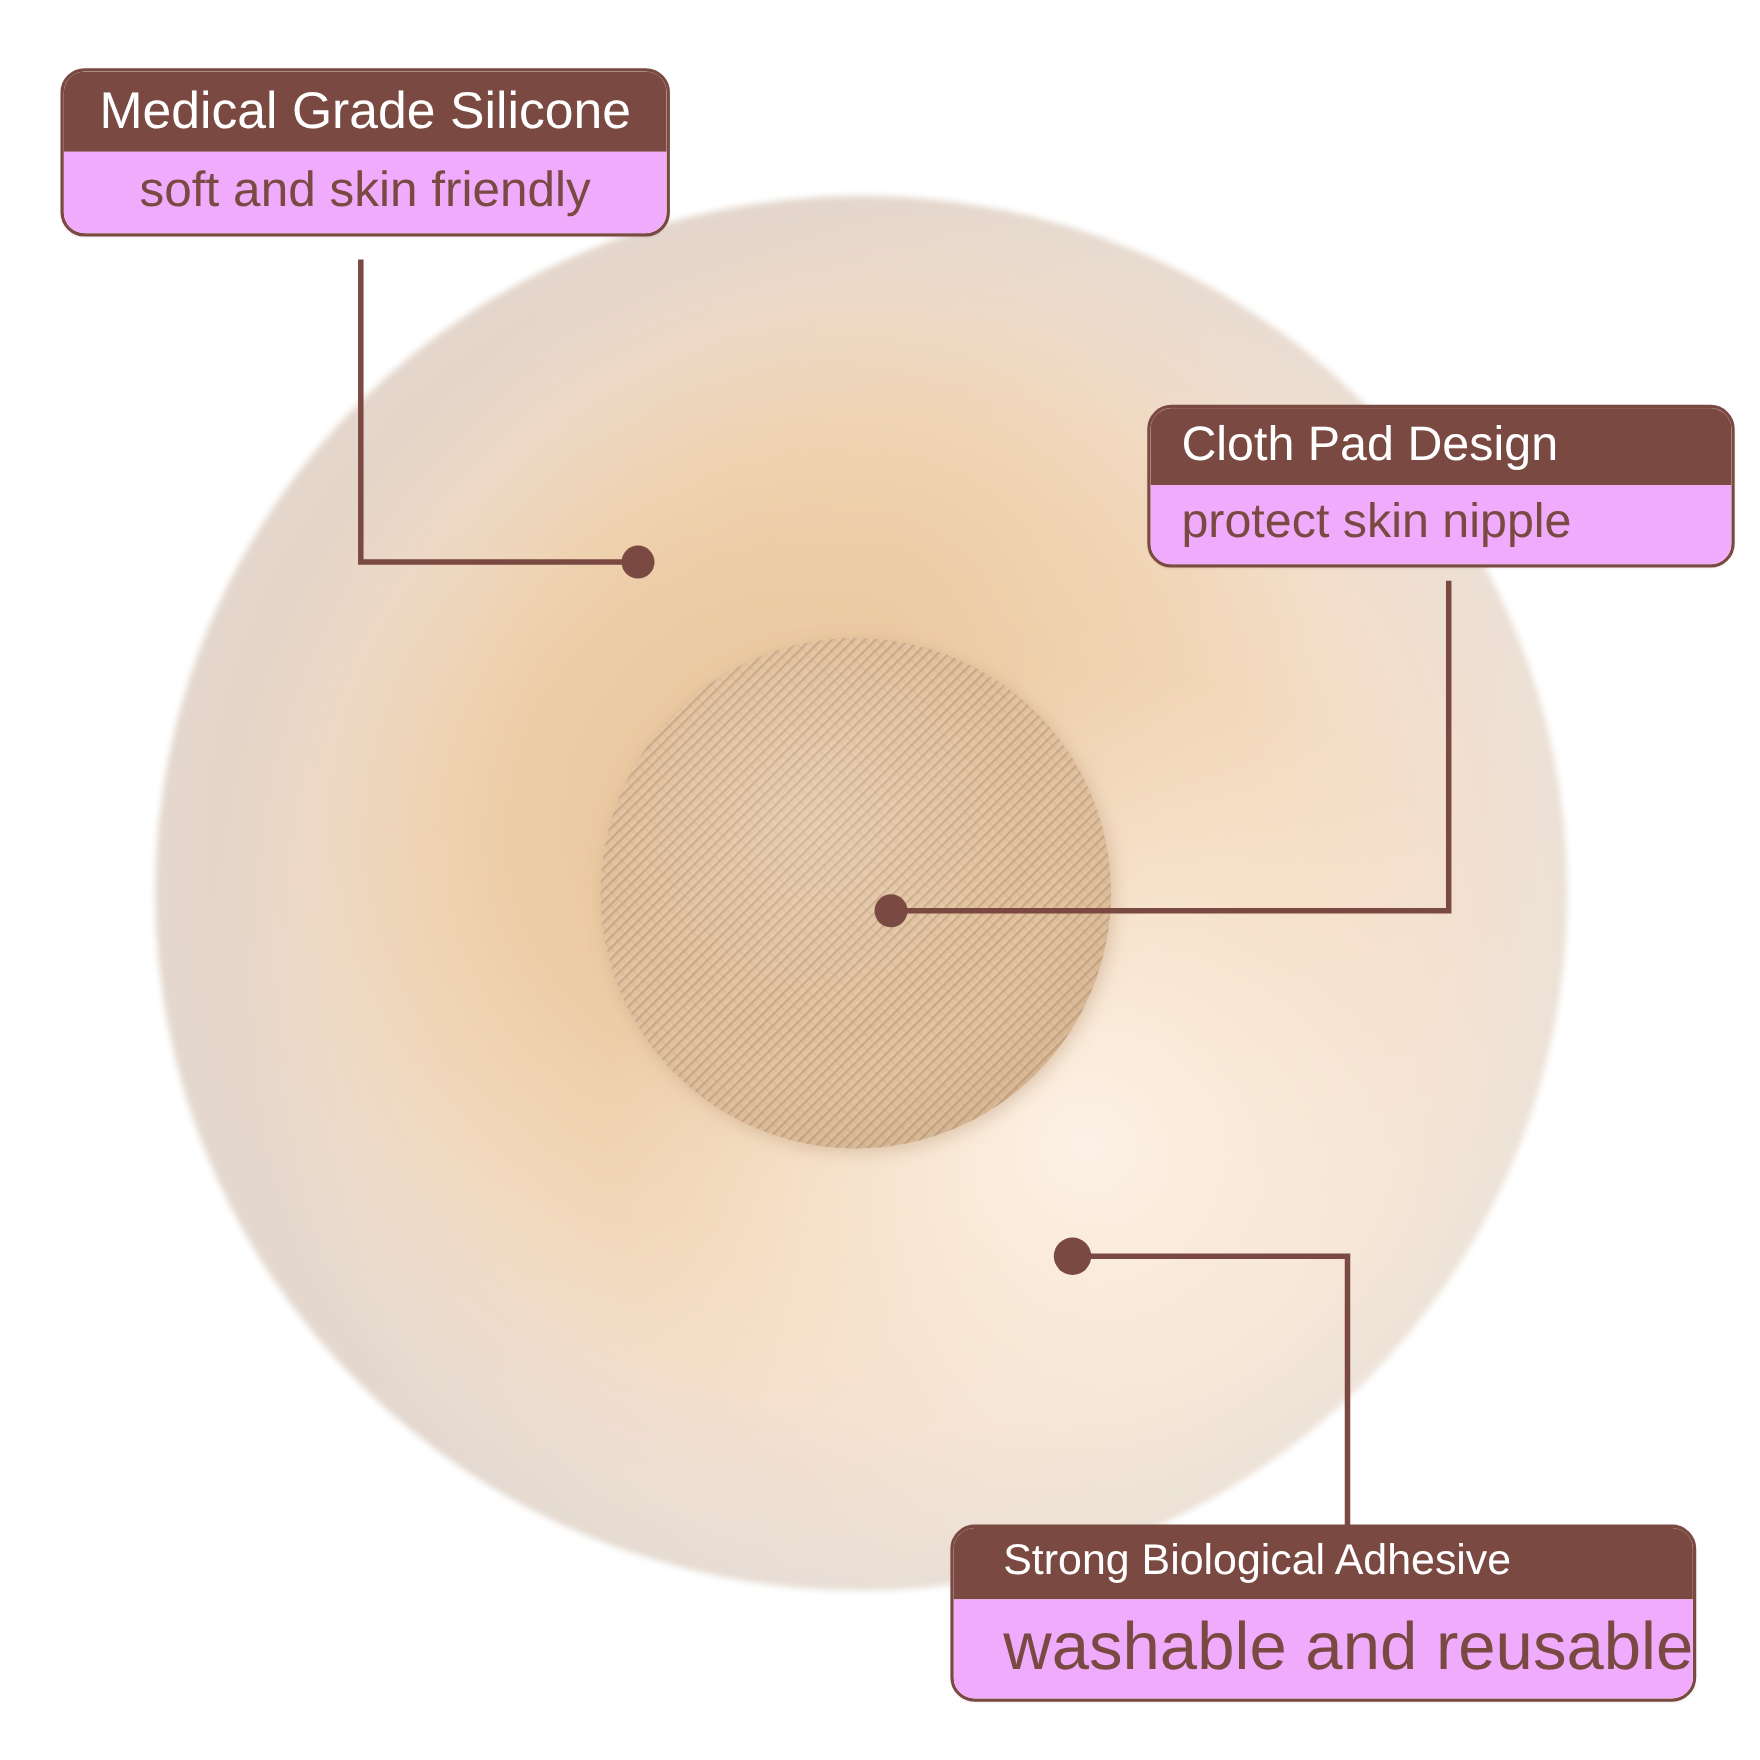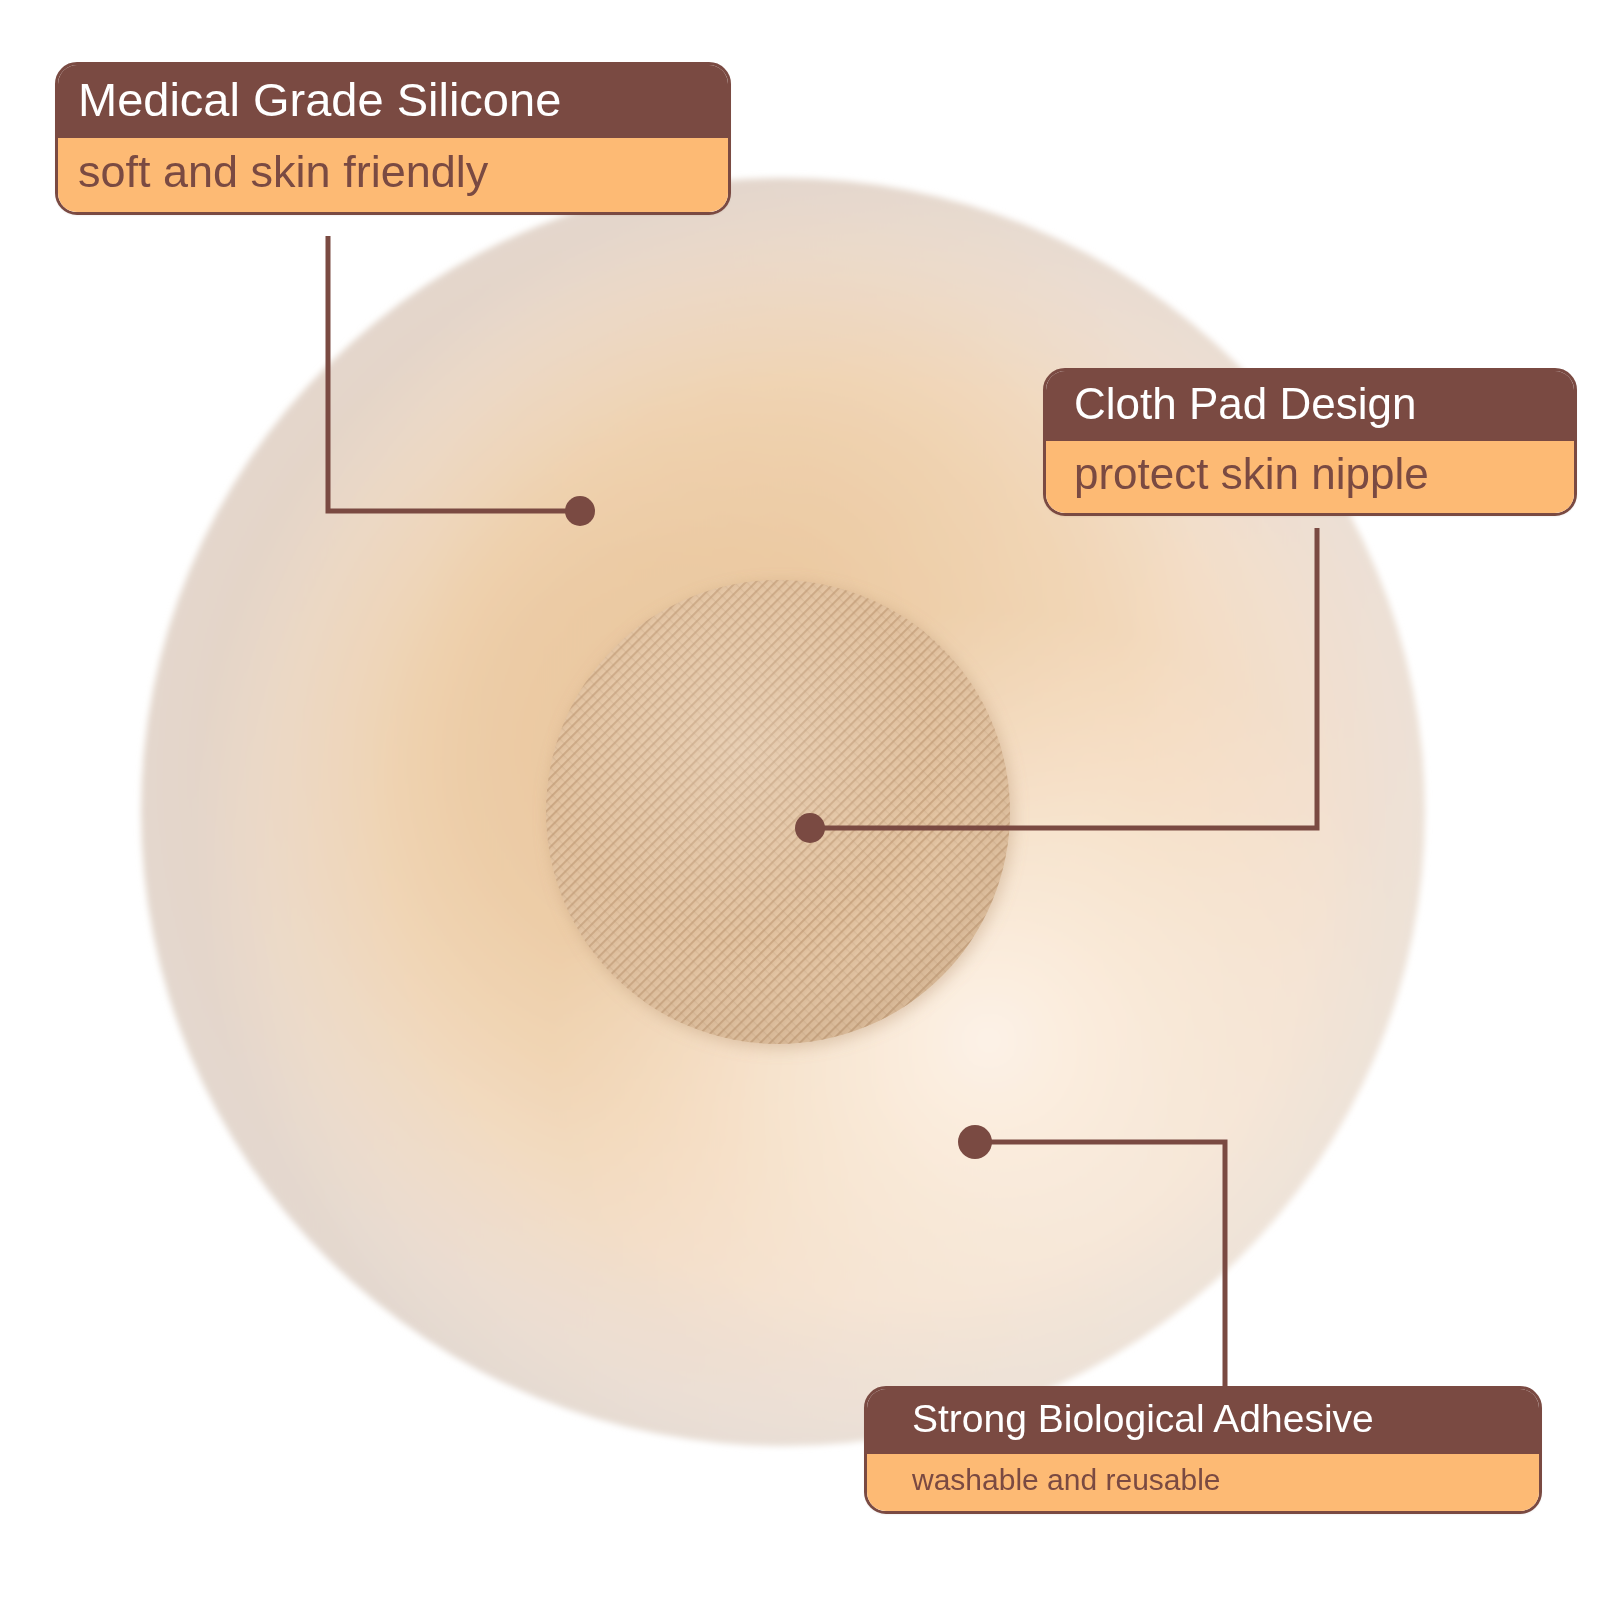--- a/index.html
+++ b/index.html
@@ -39,51 +39,52 @@
   }
   .callout-head {
     background: #7a4a42;
     color: #ffffff;
     padding: 10px 20px 14px 20px;
     line-height: 1.05;
     white-space: nowrap;
     font-weight: 400;
   }
   .callout-body {
-    background: #fdba74;
+    background: #f0abfc;
     color: #7a4a42;
     padding: 10px 20px 16px 20px;
     line-height: 1.05;
     white-space: nowrap;
     font-weight: 400;
   }
 
   #callout-silicone {
     left: 55px;
     top: 62px;
-    width: 676px;
+    width: 554px;
+    text-align: center;
   }
   #callout-silicone .callout-head { font-size: 47px; }
   #callout-silicone .callout-body { font-size: 45px; }
 
   #callout-cloth {
     left: 1043px;
     top: 368px;
     width: 534px;
   }
   #callout-cloth .callout-head { font-size: 44px; padding-left: 28px; }
   #callout-cloth .callout-body { font-size: 44px; padding-left: 28px; }
 
   #callout-adhesive {
     left: 864px;
     top: 1386px;
     width: 678px;
   }
   #callout-adhesive .callout-head { font-size: 39px; padding-left: 45px; }
-  #callout-adhesive .callout-body { font-size: 30px; padding-left: 45px; }
+  #callout-adhesive .callout-body { font-size: 61px; padding-left: 45px; }
 
   
   #leader-layer {
     position: absolute;
     left: 0; top: 0;
     width: 1600px;
     height: 1600px;
     pointer-events: none;
   }
 </style>

